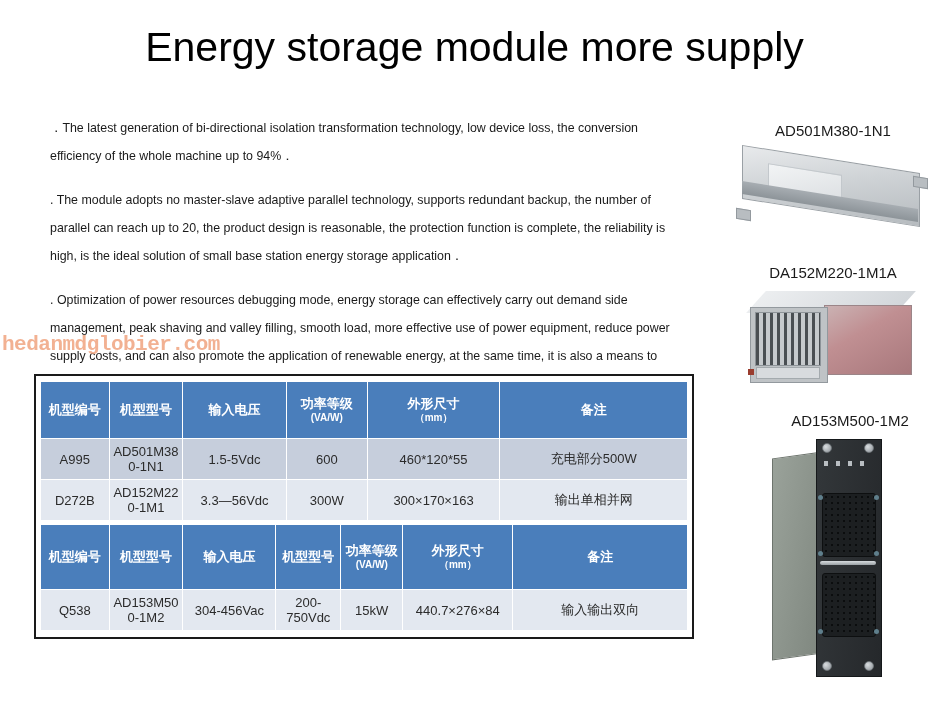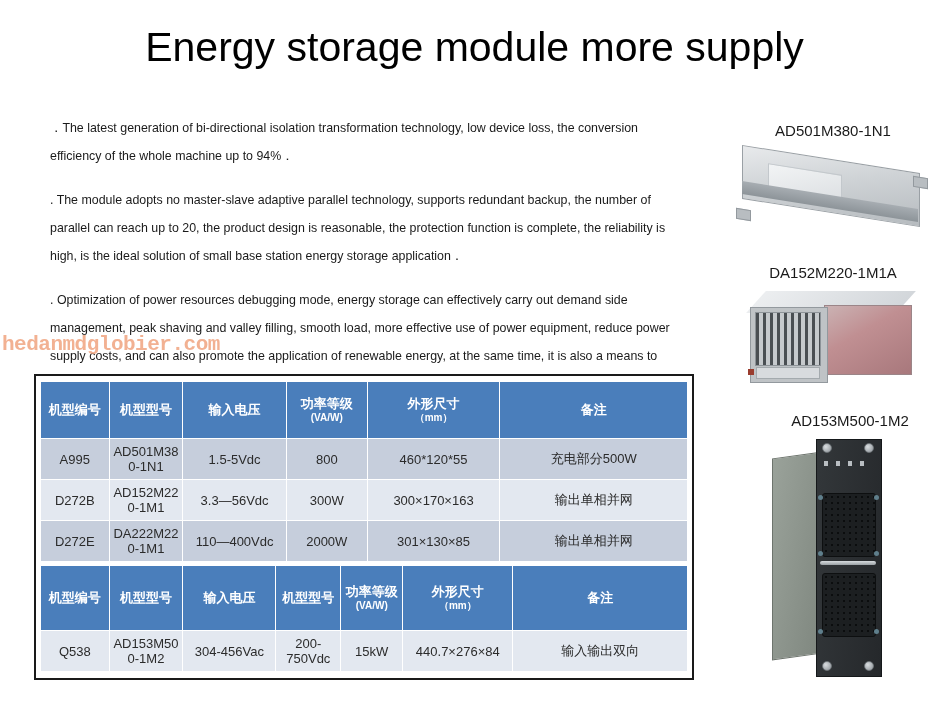--- a/index.html
+++ b/index.html
@@ -266,38 +266,30 @@
         <th>
           <span>备注</span>
         </th>
       </tr>
     </thead>
     <tbody>
       <tr class="band-a">
         <td>A995</td>
         <td>AD501M380-1N1</td>
         <td>1.5-5Vdc</td>
-        <td>800</td>
+        <td>600</td>
         <td>460*120*55</td>
         <td>充电部分500W</td>
       </tr>
       <tr class="band-b">
         <td>D272B</td>
         <td>AD152M220-1M1</td>
         <td>3.3—56Vdc</td>
         <td>300W</td>
         <td>300×170×163</td>
-        <td>输出单相并网</td>
-      </tr>
-      <tr class="band-a">
-        <td>D272E</td>
-        <td>DA222M220-1M1</td>
-        <td>110—400Vdc</td>
-        <td>2000W</td>
-        <td>301×130×85</td>
         <td>输出单相并网</td>
       </tr>
     </tbody>
   </table>
 
   <div class="tbl-gap"></div>
 
   <table class="spec">
     <colgroup>
       <col style="width:10.6%">

